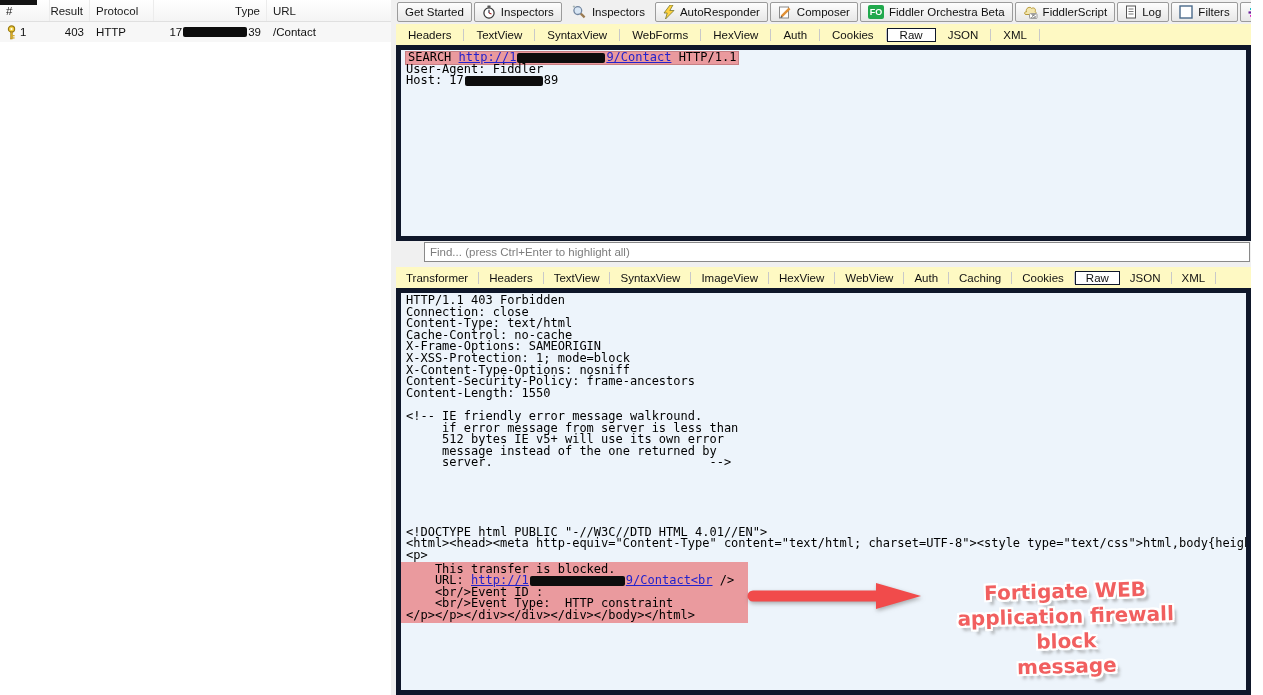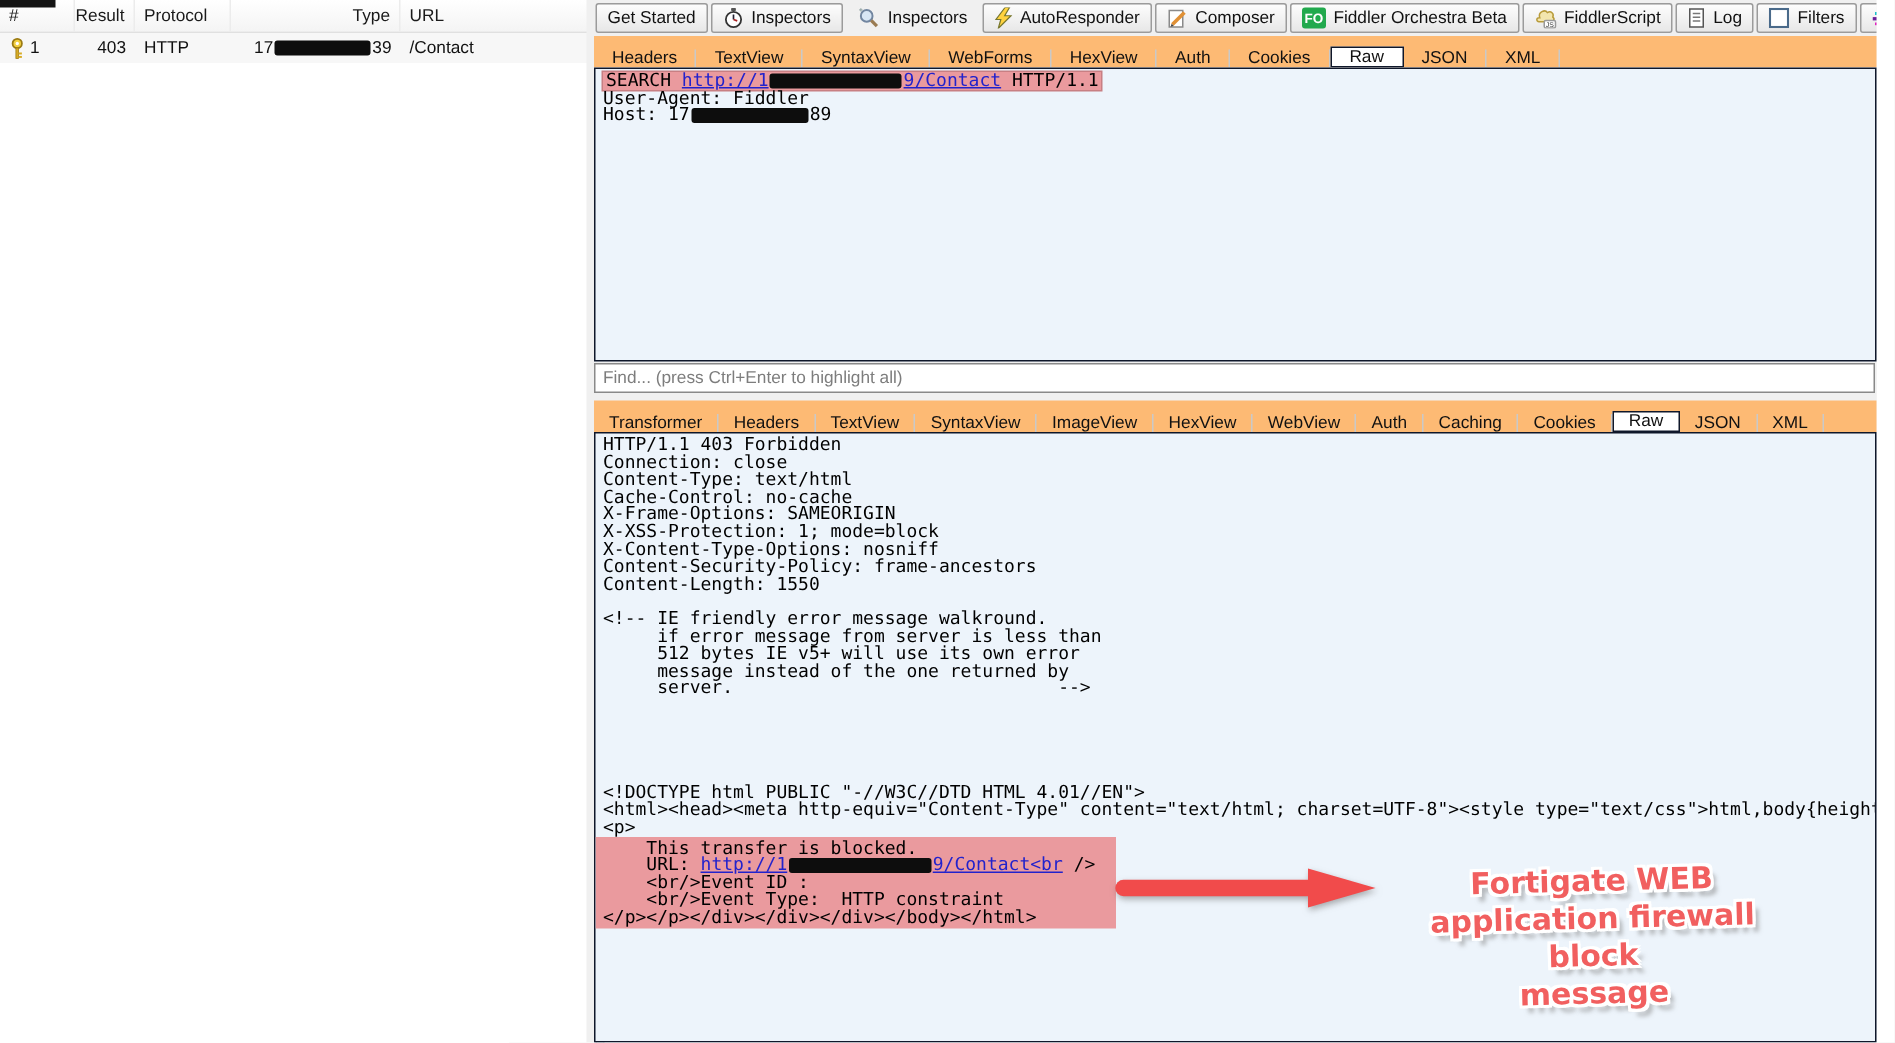--- a/index.html
+++ b/index.html
@@ -28,36 +28,36 @@
                  display:flex; flex-direction:column; padding-left:5px; }
 
   .main-tabstrip { height:24px; display:flex; align-items:center; gap:2px; padding:1px 0 2px 1px; overflow:hidden; }
   .mtab { display:flex; align-items:center; gap:5px; height:20px; padding:0 7px; white-space:nowrap;
           background:linear-gradient(#fdfdfd,#e7e7e7); border:1px solid #9b9b9b; border-radius:2px; font-size:11.5px; cursor:default; }
   .mtab.sel { background:transparent; border-color:transparent; }
   .micon { display:inline-flex; align-items:center; }
   .fo-badge { display:inline-flex; align-items:center; justify-content:center; width:16px; height:14px;
               background:#21a94d; color:#fff; font-size:9px; font-weight:bold; border-radius:2px; }
 
-  .subtabs { height:21px; display:flex; align-items:flex-end; background:#fdba74; font-size:11.5px; overflow:hidden; }
+  .subtabs { height:21px; display:flex; align-items:center; background:#fef9c3; font-size:11.5px; overflow:hidden; }
   .stab { display:flex; align-items:center; padding:0 12px; border-right:1px solid #c9c9c9; white-space:nowrap; cursor:default; }
   .subtabs.response .stab { padding:0 10px; }
   .stab.sel { background:#fff; border:1px solid #0f172a; margin:1px 0 0 0; }
 
-  .raw-area { position:relative; background:var(--rawbg,#edf4fb); border:1px solid #0f172a; overflow:hidden; }
+  .raw-area { position:relative; background:var(--rawbg,#edf4fb); border:5px solid #0f172a; overflow:hidden; }
   .request-raw { height:196px; }
   .response-raw { flex:1; }
   .rawpre { font-family:"DejaVu Sans Mono","Liberation Mono",monospace; font-size:12px; line-height:11.6px;
             padding:2px 0 0 5px; white-space:pre; color:#000; }
   .rline { height:11.6px; white-space:pre; }
   .rline.hl { display:inline-block; background:var(--pink,#ea9a9e); outline:1px solid #c87f83; padding:0 2px; }
   .lnk { color:var(--link,#2222cc); text-decoration:underline; cursor:pointer; }
   .blocked { background:var(--pink,#ea9a9e); width:347px; margin-left:-5px; padding:2px 0 1px 5px; }
 
-  .find-wrap { padding:1px 1px 5px 0; background:#f0f0f0; }
+  .find-wrap { padding:1px 1px 5px 0; background:#f0f0f0;margin-left:28px; }
   .find { width:100%; height:20px; border:1px solid #898989; background:#fff; padding:0 5px;
           font-size:11.5px; font-family:"Liberation Sans",sans-serif; color:#000; }
   .find::placeholder { color:#7d7d7d; opacity:1; }
 
   
   .arrow-svg { position:absolute; left:349px; top:288px; overflow:visible; pointer-events:none;
                filter:drop-shadow(1px 2px 2px rgba(110,110,110,.55)); }
   .annotation { position:absolute; left:540px; top:286px; width:250px; text-align:center;
                 font-family:"DejaVu Sans",sans-serif; font-weight:bold; font-size:20px; line-height:25px;
                 color:var(--annot,#f15f5f); transform:rotate(-1.5deg);

